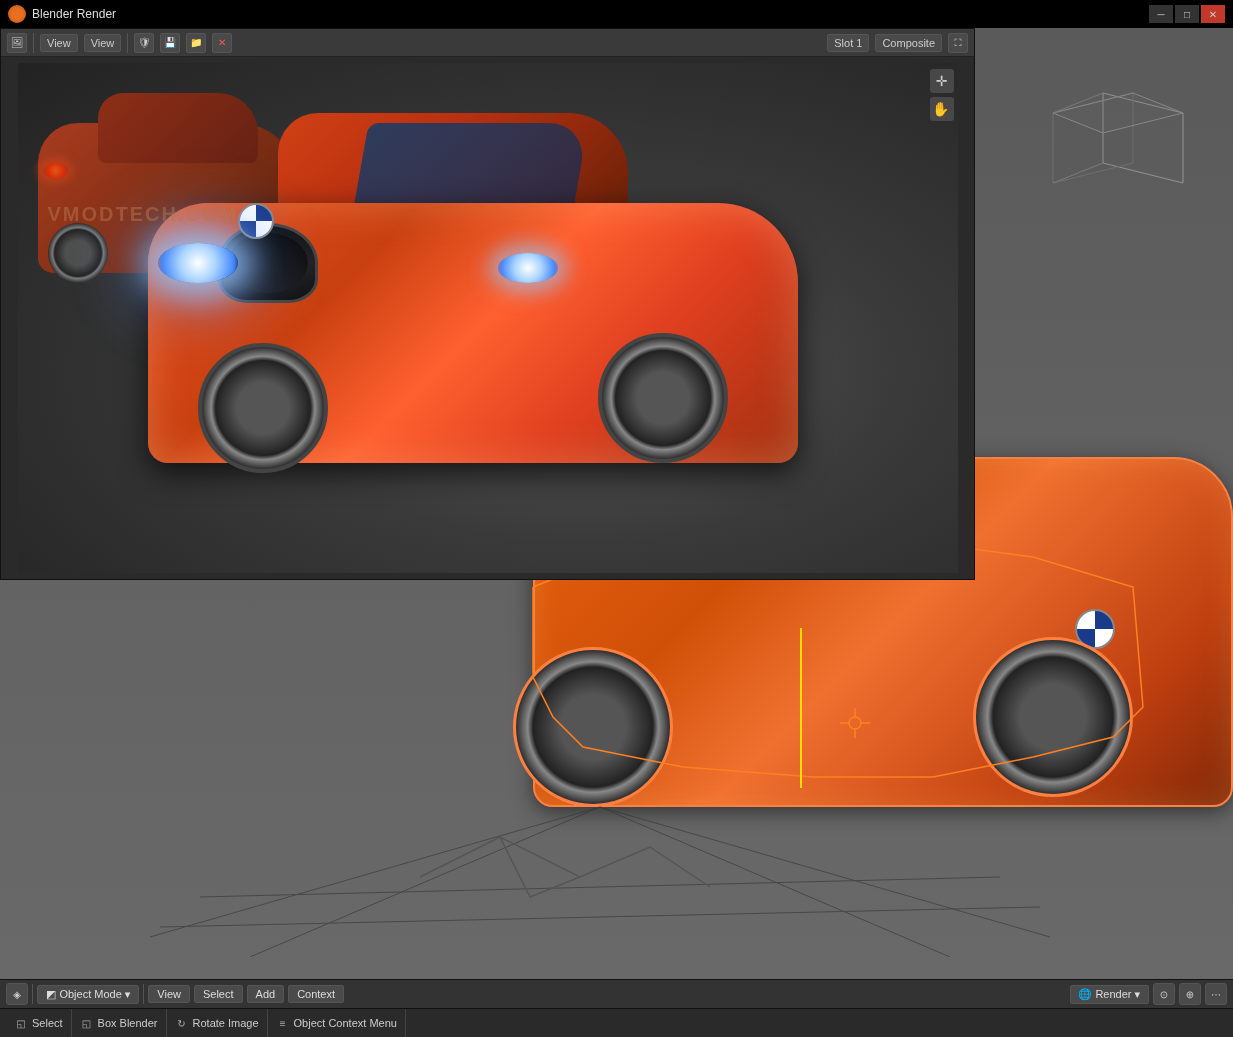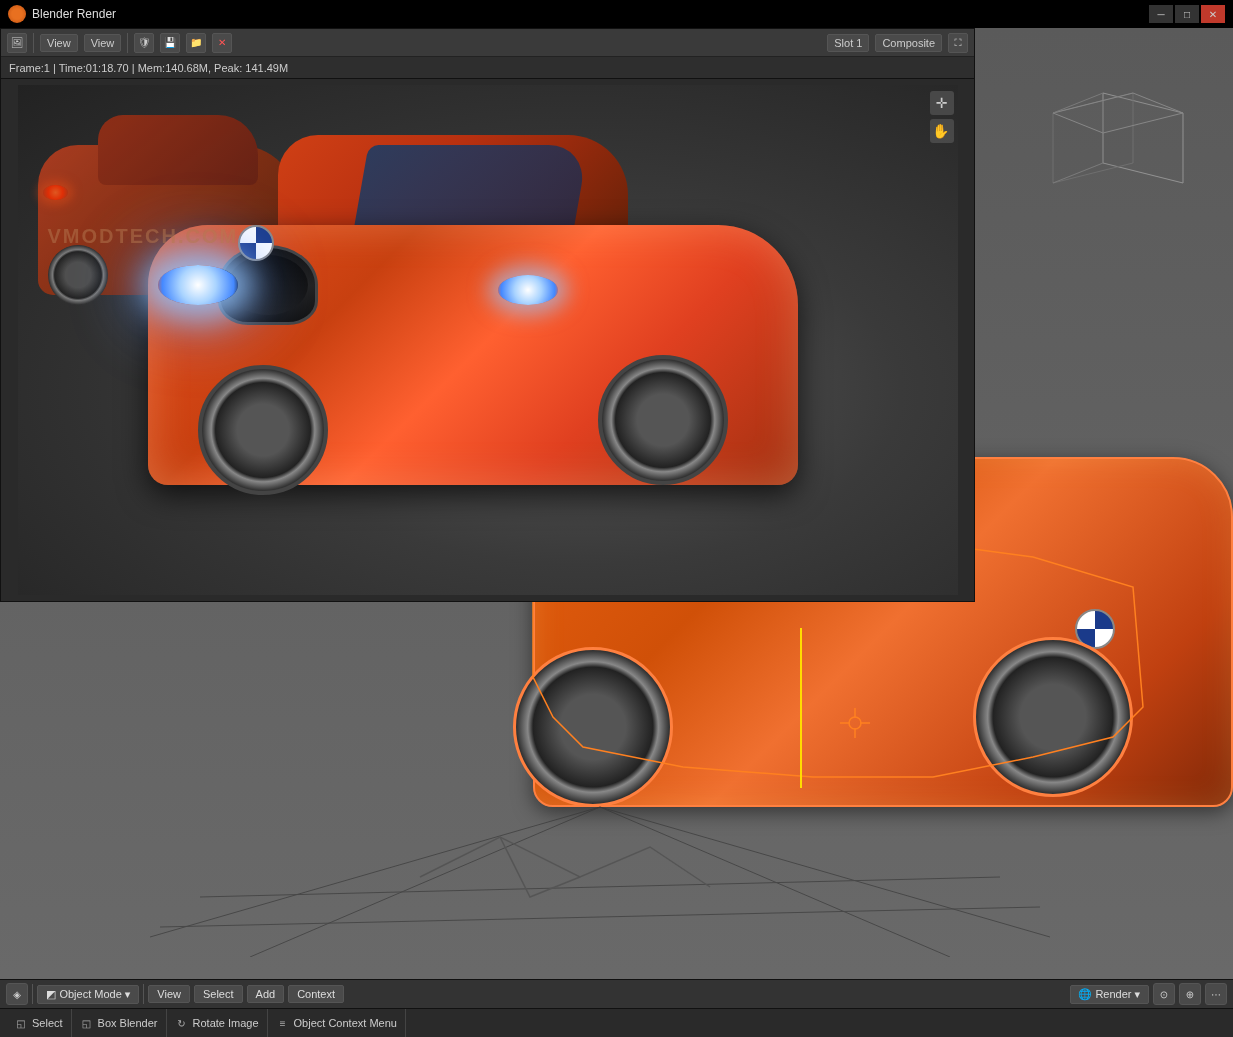--- a/index.html
+++ b/index.html
@@ -456,28 +456,20 @@
     <div class="rt-icon">💾</div>
     <div class="rt-icon">📁</div>
     <div class="rt-icon" style="color:#f55;">✕</div>
     <div class="rt-right">
       <div class="rt-slot">Slot 1</div>
       <div class="rt-slot">Composite</div>
       <div class="rt-icon">⛶</div>
     </div>
   </div>
 
-  <div id="render-status">
-    <span>
-      <span>Frame:1</span> |
-      <span>Time:01:18.70</span> |
-      <span>Mem:140.68M</span>,
-      <span>Peak: 141.49M</span>
-    </span>
-  </div>
 
   <div style="position:relative;background:#2a2a2a;">
     <div id="render-image">
 
       <div class="render-bg"></div>
 
       <div style="position:absolute;left:0;top:30px;width:300px;height:200px;opacity:0.85;">
         <div style="position:absolute;width:260px;height:150px;left:20px;top:30px;background:linear-gradient(135deg,#c04020 0%,#903010 50%,#602008 100%);border-radius:40px 60px 15px 15px;filter:blur(0.5px);"></div>
         <div style="position:absolute;width:160px;height:70px;left:80px;top:0;background:linear-gradient(135deg,#a03015 0%,#702010 100%);border-radius:25px 40px 8px 8px;filter:blur(0.5px);"></div>
         <div style="position:absolute;width:60px;height:60px;left:30px;top:130px;background:radial-gradient(circle,#555 30%,#222 55%,#888 60%,#333 70%,#666 80%,#222 100%);border-radius:50%;filter:blur(0.5px);"></div>

